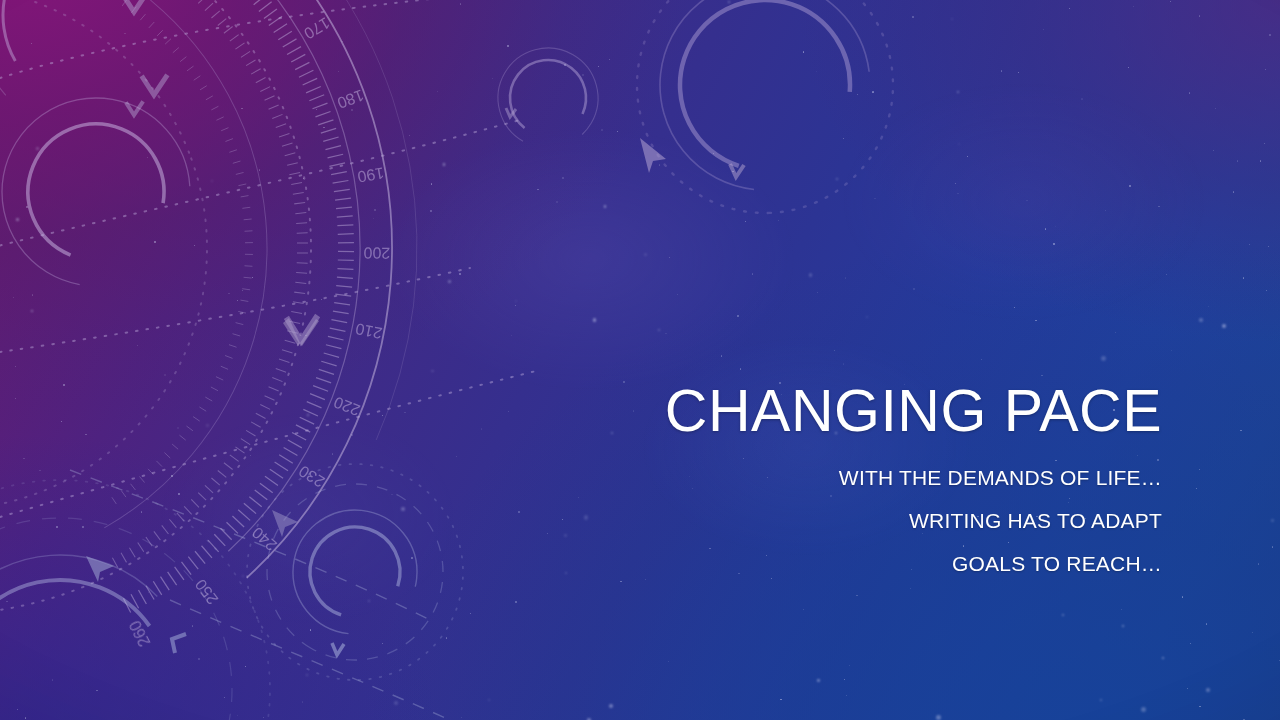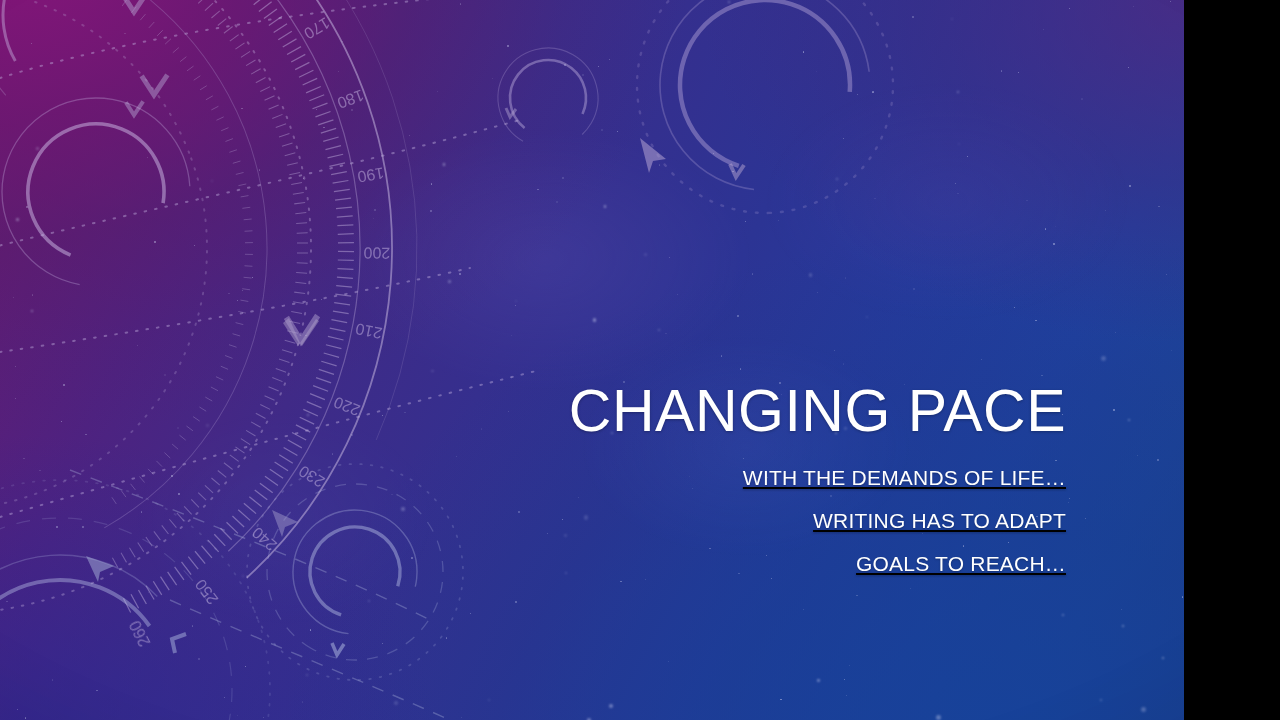--- a/index.html
+++ b/index.html
@@ -3,21 +3,21 @@
 <meta charset="utf-8">
 <title>Changing Pace</title>
 <style>
   html, body {
     margin: 0;
     padding: 0;
     background: #000;
   }
   #slide {
     position: relative;
-    width: 1184px;
+    width: 1280px;
     height: 720px;
     overflow: hidden;
     font-family: "Liberation Sans", sans-serif;
     background: #3a2480;
   }
 
   
   .bg-base {
     position: absolute;
     inset: 0;
@@ -116,21 +116,20 @@
     letter-spacing: 0.5px;
     line-height: 1.0;
     text-transform: uppercase;
     text-shadow: 0 1px 3px rgba(0,0,0,0.28);
     white-space: nowrap;
   }
   .subtitle-list {
     margin: 26px 0 0 0;
     padding: 0;
     list-style: none;
-    text-decoration: underline;
   }
   .subtitle-line {
     color: #ffffff;
     font-size: 21px;
     font-weight: 400;
     letter-spacing: 0.2px;
     line-height: 1.0;
     text-transform: uppercase;
     margin-bottom: 22px;
     white-space: nowrap;

